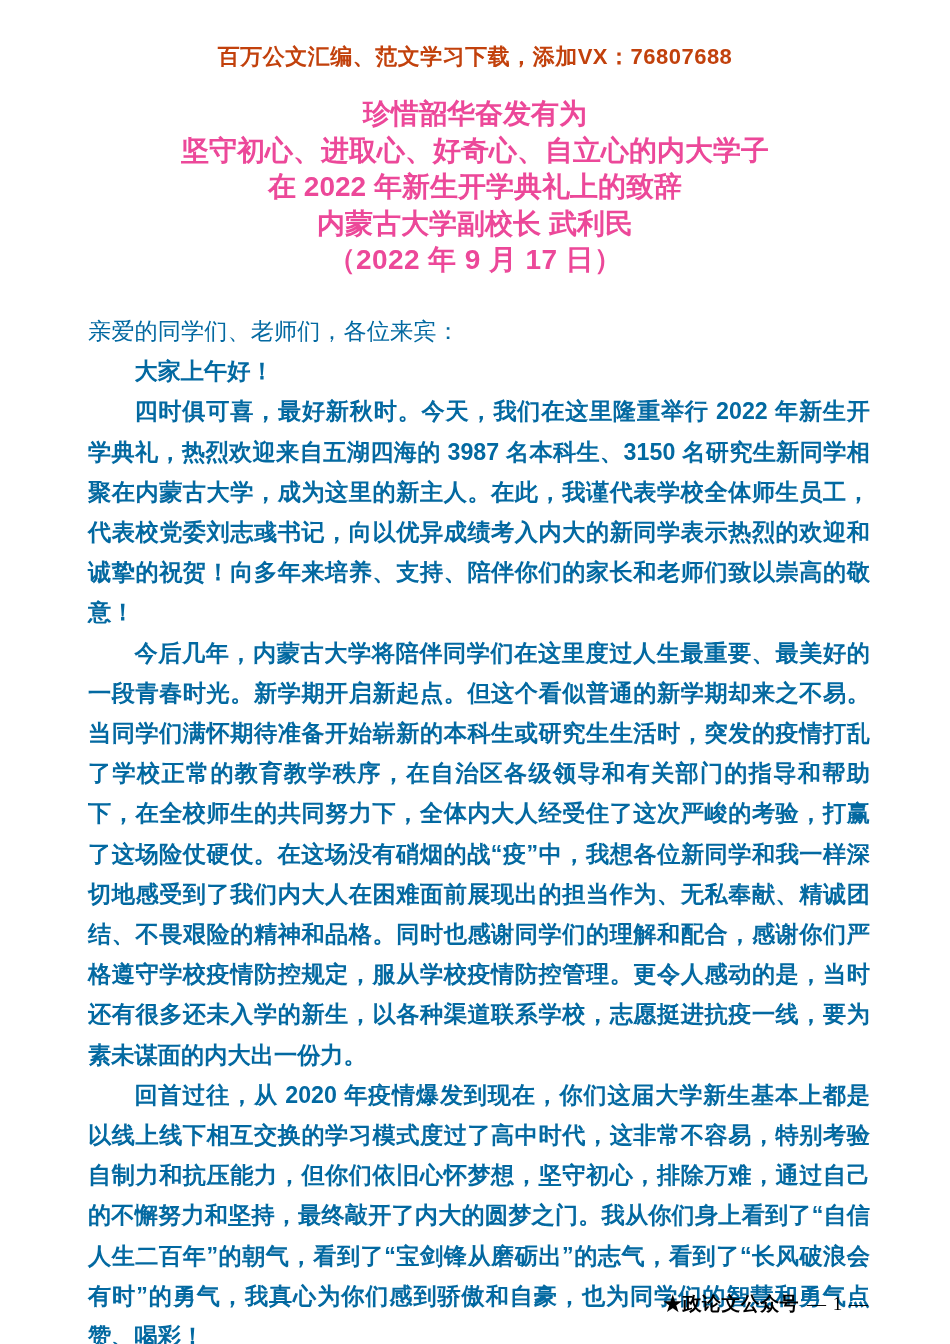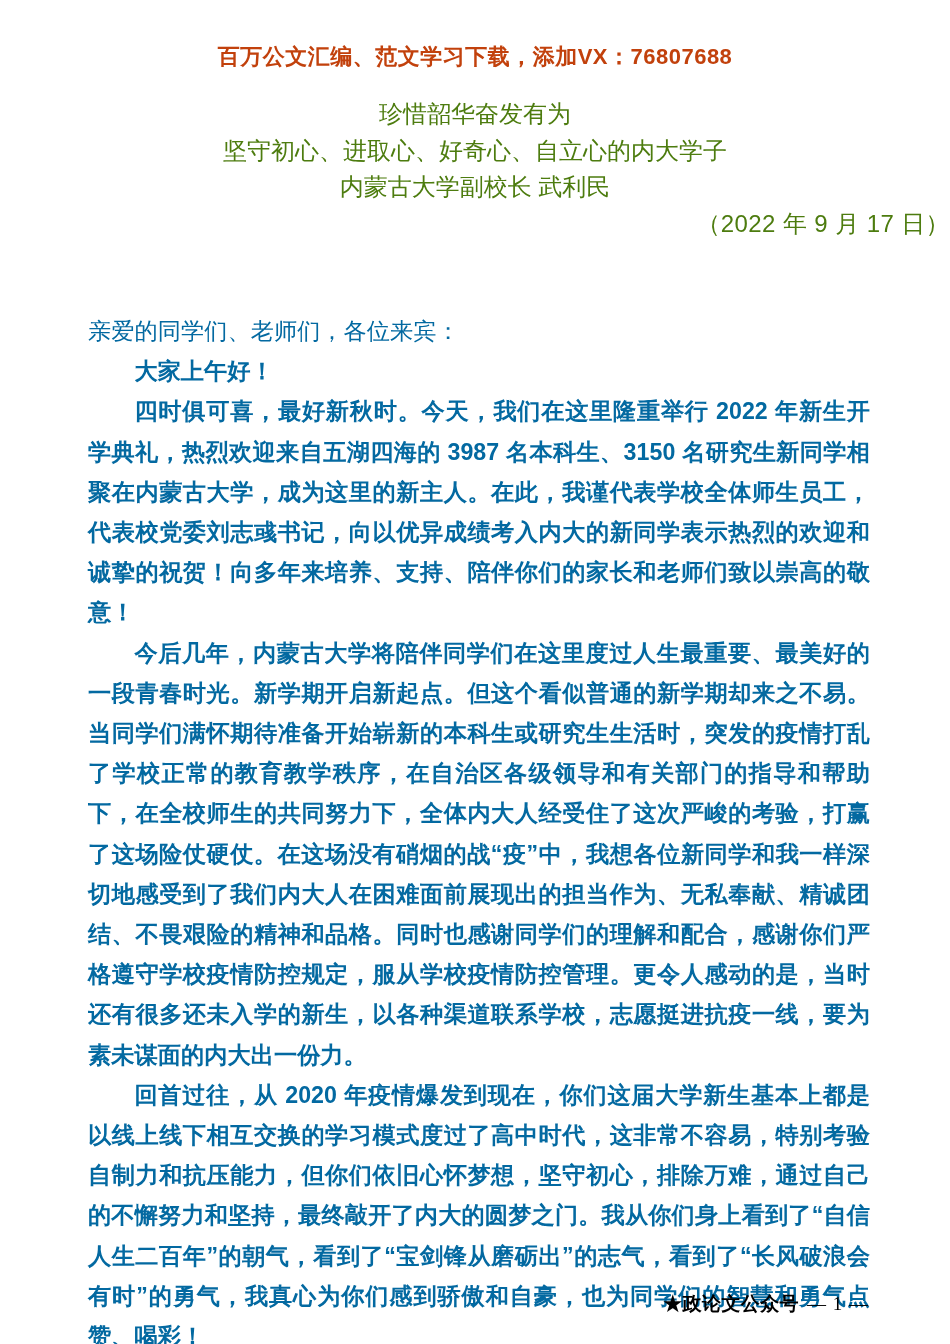--- a/index.html
+++ b/index.html
@@ -36,29 +36,28 @@
 
   
   .title-block {
     position: absolute;
     top: 96px;
     left: 0;
     width: 950px;
     text-align: center;
   }
   .title-line {
-    font-size: 24px;
+    font-size: 28px;
     line-height: 36.5px;
-    color: #4d7c0f;
-    font-weight: 400;
+    color: #ec4899;
+    font-weight: 700;
     white-space: nowrap;
   }
   .title-line.date {
     letter-spacing: 0.4px;
-    text-align: right;
   }
 
   
   .body-area {
     position: absolute;
     top: 311px;
     left: 88px;
     width: 782px;
   }
   .para {
@@ -105,20 +104,21 @@
 </head>
 <body>
 
 <div class="page">
 
   <div class="promo-header">百万公文汇编、范文学习下载，添加VX：76807688</div>
 
   <div class="title-block">
     <div class="title-line">珍惜韶华奋发有为</div>
     <div class="title-line">坚守初心、进取心、好奇心、自立心的内大学子</div>
+    <div class="title-line">在 2022 年新生开学典礼上的致辞</div>
     <div class="title-line">内蒙古大学副校长  武利民</div>
     <div class="title-line date">（2022 年 9 月 17 日）</div>
   </div>
 
   <div class="body-area">
     <p class="para">亲爱的同学们、老师们，各位来宾：</p>
     <p class="para indent">大家上午好！</p>
     <p class="para indent">四时俱可喜，最好新秋时。今天，我们在这里隆重举行 2022 年新生开学典礼，热烈欢迎来自五湖四海的 3987 名本科生、3150 名研究生新同学相聚在内蒙古大学，成为这里的新主人。在此，我谨代表学校全体师生员工，代表校党委刘志彧书记，向以优异成绩考入内大的新同学表示热烈的欢迎和诚挚的祝贺！向多年来培养、支持、陪伴你们的家长和老师们致以崇高的敬意！</p>
     <p class="para indent">今后几年，内蒙古大学将陪伴同学们在这里度过人生最重要、最美好的一段青春时光。新学期开启新起点。但这个看似普通的新学期却来之不易。当同学们满怀期待准备开始崭新的本科生或研究生生活时，突发的疫情打乱了学校正常的教育教学秩序，在自治区各级领导和有关部门的指导和帮助下，在全校师生的共同努力下，全体内大人经受住了这次严峻的考验，打赢了这场险仗硬仗。在这场没有硝烟的战“疫”中，我想各位新同学和我一样深切地感受到了我们内大人在困难面前展现出的担当作为、无私奉献、精诚团结、不畏艰险的精神和品格。同时也感谢同学们的理解和配合，感谢你们严格遵守学校疫情防控规定，服从学校疫情防控管理。更令人感动的是，当时还有很多还未入学的新生，以各种渠道联系学校，志愿挺进抗疫一线，要为素未谋面的内大出一份力。</p>
     <p class="para indent">回首过往，从 2020 年疫情爆发到现在，你们这届大学新生基本上都是以线上线下相互交换的学习模式度过了高中时代，这非常不容易，特别考验自制力和抗压能力，但你们依旧心怀梦想，坚守初心，排除万难，通过自己的不懈努力和坚持，最终敲开了内大的圆梦之门。我从你们身上看到了“自信人生二百年”的朝气，看到了“宝剑锋从磨砺出”的志气，看到了“长风破浪会有时”的勇气，我真心为你们感到骄傲和自豪，也为同学们的智慧和勇气点赞、喝彩！</p>

